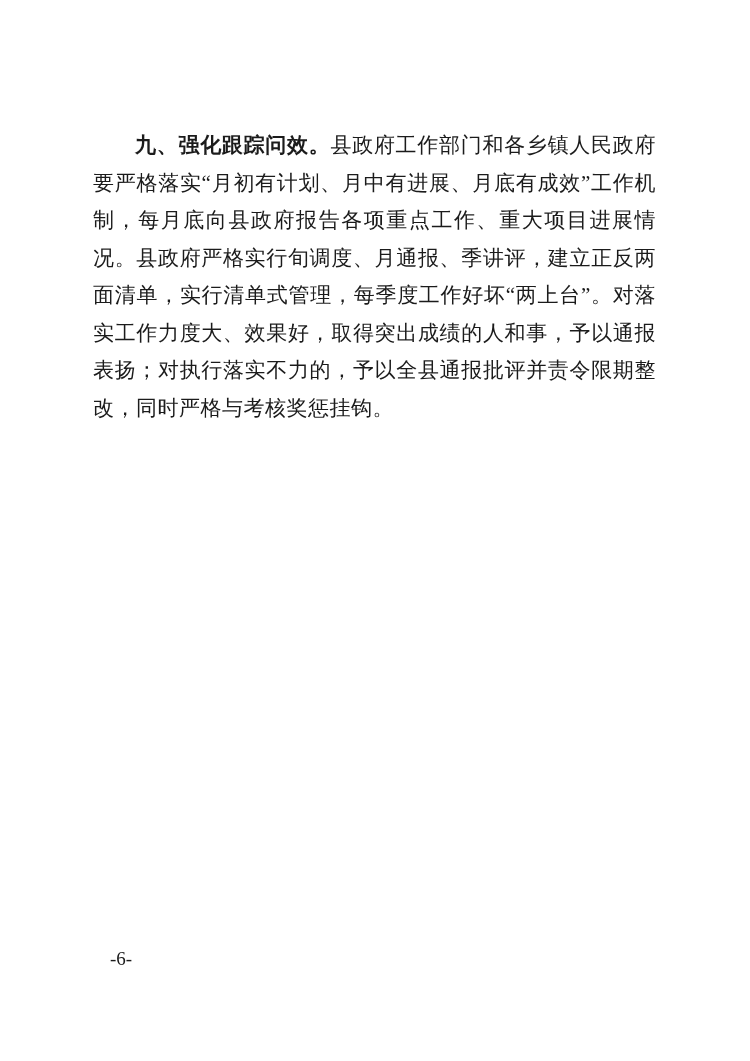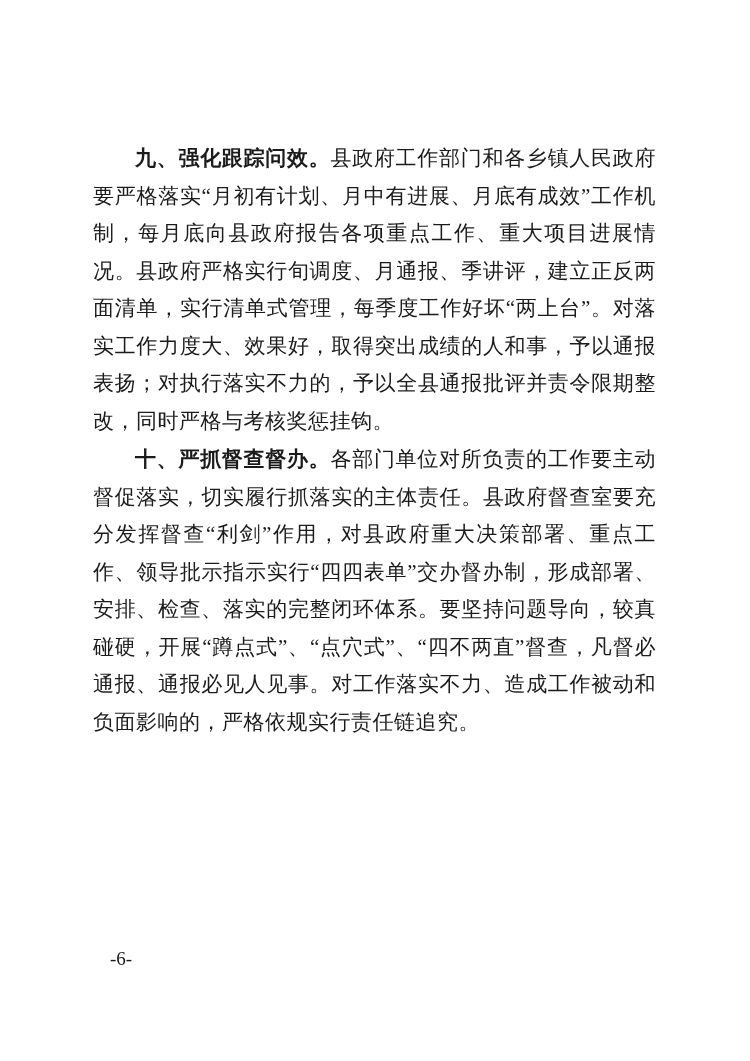--- a/index.html
+++ b/index.html
@@ -12,21 +12,21 @@
     width: 750px;
     height: 1061px;
     background: #ffffff;
     overflow: hidden;
     font-family: "Liberation Serif", "DejaVu Serif", serif;
     color: #1b1b1b;
   }
   .text-block {
     position: absolute;
     left: 93px;
-    top: 139px;
+    top: 126px;
     width: 563px;
   }
   .para {
     margin: 0;
     font-size: 21px;
     line-height: 37.5px;
     text-align: justify;
     text-indent: 2em;
     letter-spacing: 0.5px;
     font-family: "Liberation Serif", "DejaVu Serif", serif;
@@ -50,19 +50,18 @@
 </style>
 </head>
 <body>
 
 <div class="page">
 
   <div class="text-block">
 
     <p class="para"><span class="heading">九、强化跟踪问效。</span><span class="body-text">县政府工作部门和各乡镇人民政府要严格落实“月初有计划、月中有进展、月底有成效”工作机制，每月底向县政府报告各项重点工作、重大项目进展情况。县政府严格实行旬调度、月通报、季讲评，建立正反两面清单，实行清单式管理，每季度工作好坏“两上台”。对落实工作力度大、效果好，取得突出成绩的人和事，予以通报表扬；对执行落实不力的，予以全县通报批评并责令限期整改，同时严格与考核奖惩挂钩。</span></p>
 
-    <p class="para"><span class="heading">十、严抓督查督办。</span><span class="body-text">各部门单位对所负责的工作要主动督促落实，切实履行抓落实的主体责任。县政府督查室要充分发挥督查“利剑”作用，对县政府重大决策部署、重点工作、领导批示指示实行“四四表单”交办督办制，形成部署、安排、检查、落实的完整闭环体系。要坚持问题导向，较真碰硬，开展“蹲点式”、“点穴式”、“四不两直”督查，凡督必通报、通报必见人见事。对工作落实不力、造成工作被动和负面影响的，严格依规实行责任链追究。</span></p>
 
   </div>
 
   <div class="page-number">-6-</div>
 
 </div>
 
 </body></html>

